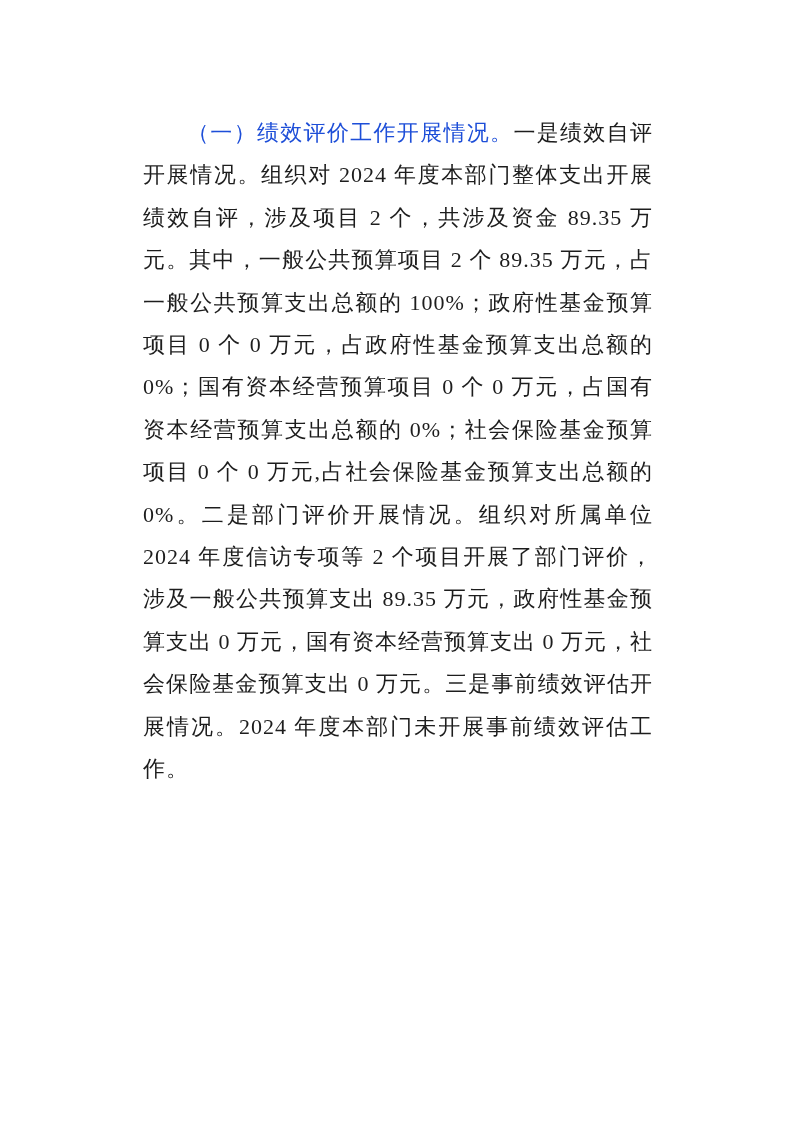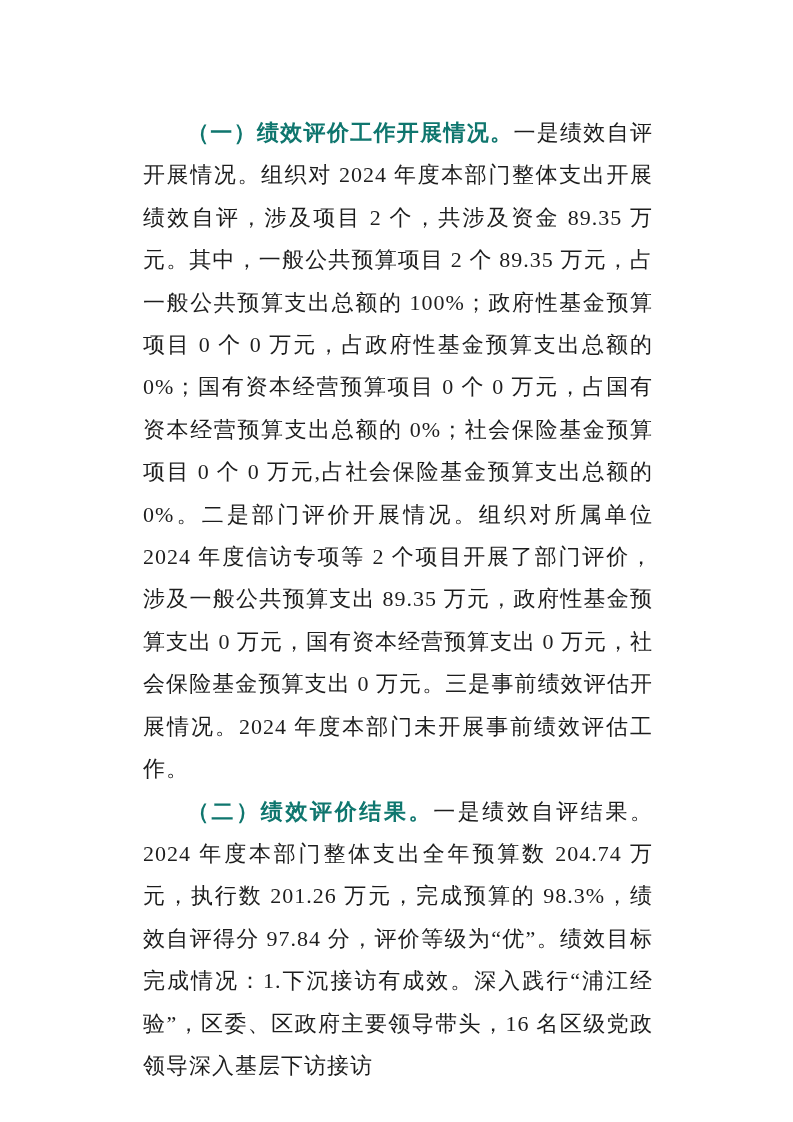--- a/index.html
+++ b/index.html
@@ -26,36 +26,35 @@
     color: #1d1d1d;
     text-align: justify;
     text-justify: inter-character;
   }
   .body-text p {
     margin: 0;
     padding: 0;
     text-indent: 2em;
   }
   .run-bold {
-    font-weight: bold;
-    color: #0f766e;
+    font-weight: normal;
+    color: #1d4ed8;
   }
   .page-number {
     position: absolute;
     top: 1034px;
     left: 0;
     width: 100%;
     text-align: center;
     font-size: 16px;
     color: #2a2a2a;
     font-family: "Liberation Sans", "DejaVu Sans", sans-serif;
     letter-spacing: 1px;
   }
 </style>
 </head>
 <body>
 
 <div class="page">
   <div class="body-text" id="doc-body">
       <p><span class="run-bold">（一）绩效评价工作开展情况。</span><span>一是绩效自评开展情况。组织对 2024 年度本部门整体支出开展绩效自评，涉及项目 2 个，共涉及资金 89.35 万元。其中，一般公共预算项目 2 个 89.35 万元，占一般公共预算支出总额的 100%；政府性基金预算项目 0 个 0 万元，占政府性基金预算支出总额的 0%；国有资本经营预算项目 0 个 0 万元，占国有资本经营预算支出总额的 0%；社会保险基金预算项目 0 个 0 万元,占社会保险基金预算支出总额的 0%。二是部门评价开展情况。组织对所属单位 2024 年度信访专项等 2 个项目开展了部门评价，涉及一般公共预算支出 89.35 万元，政府性基金预算支出 0 万元，国有资本经营预算支出 0 万元，社会保险基金预算支出 0 万元。三是事前绩效评估开展情况。2024 年度本部门未开展事前绩效评估工作。</span></p>
-      <p><span class="run-bold">（二）绩效评价结果。</span><span>一是绩效自评结果。2024 年度本部门整体支出全年预算数 204.74 万元，执行数 201.26 万元，完成预算的 98.3%，绩效自评得分 97.84 分，评价等级为“优”。绩效目标完成情况：1.下沉接访有成效。深入践行“浦江经验”，区委、区政府主要领导带头，16 名区级党政领导深入基层下访接访</span></p>
     </div>
 </div>
 
 </body></html>

